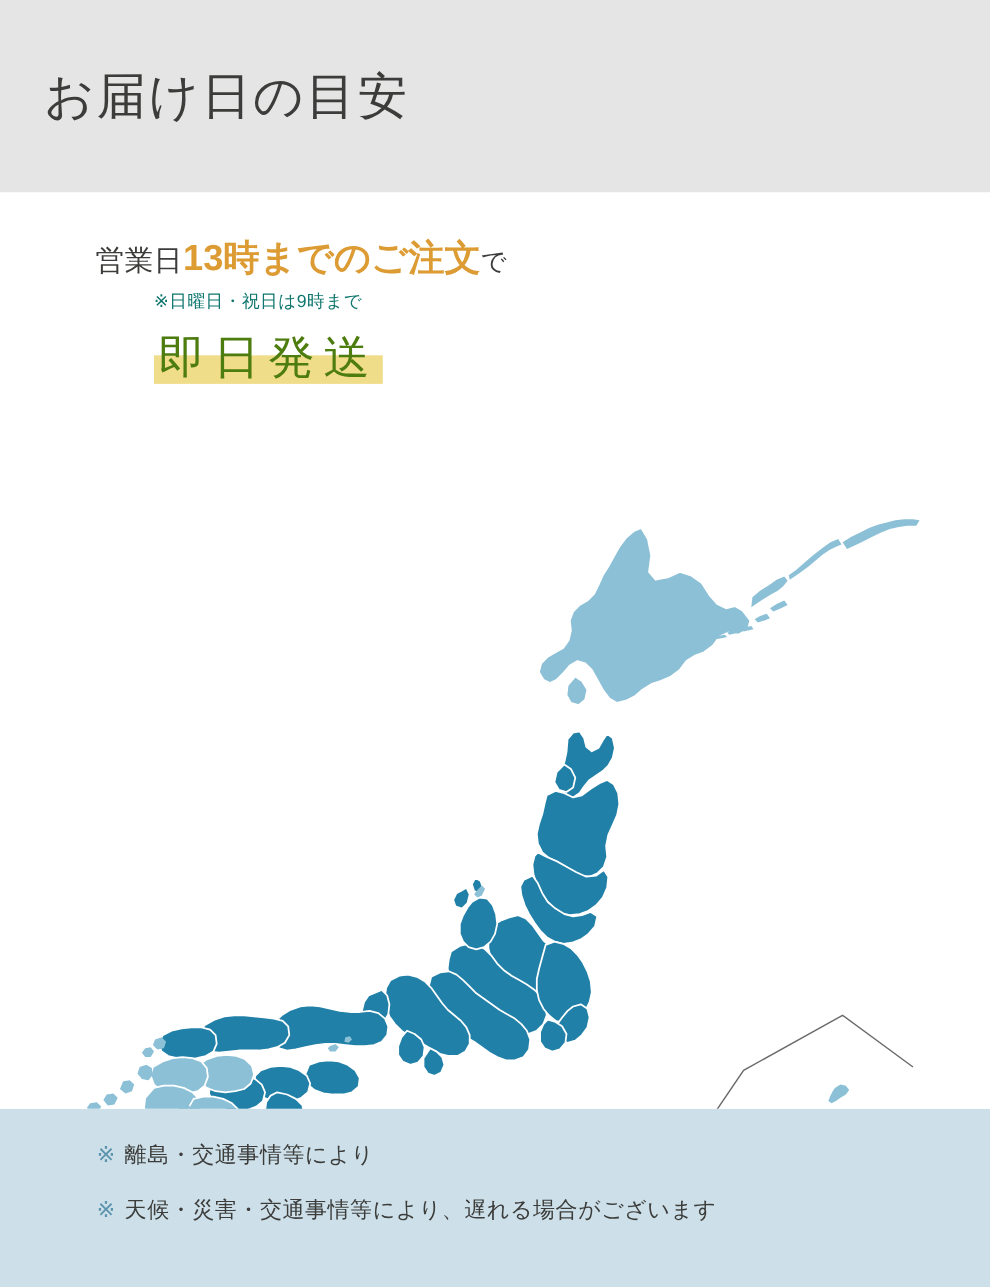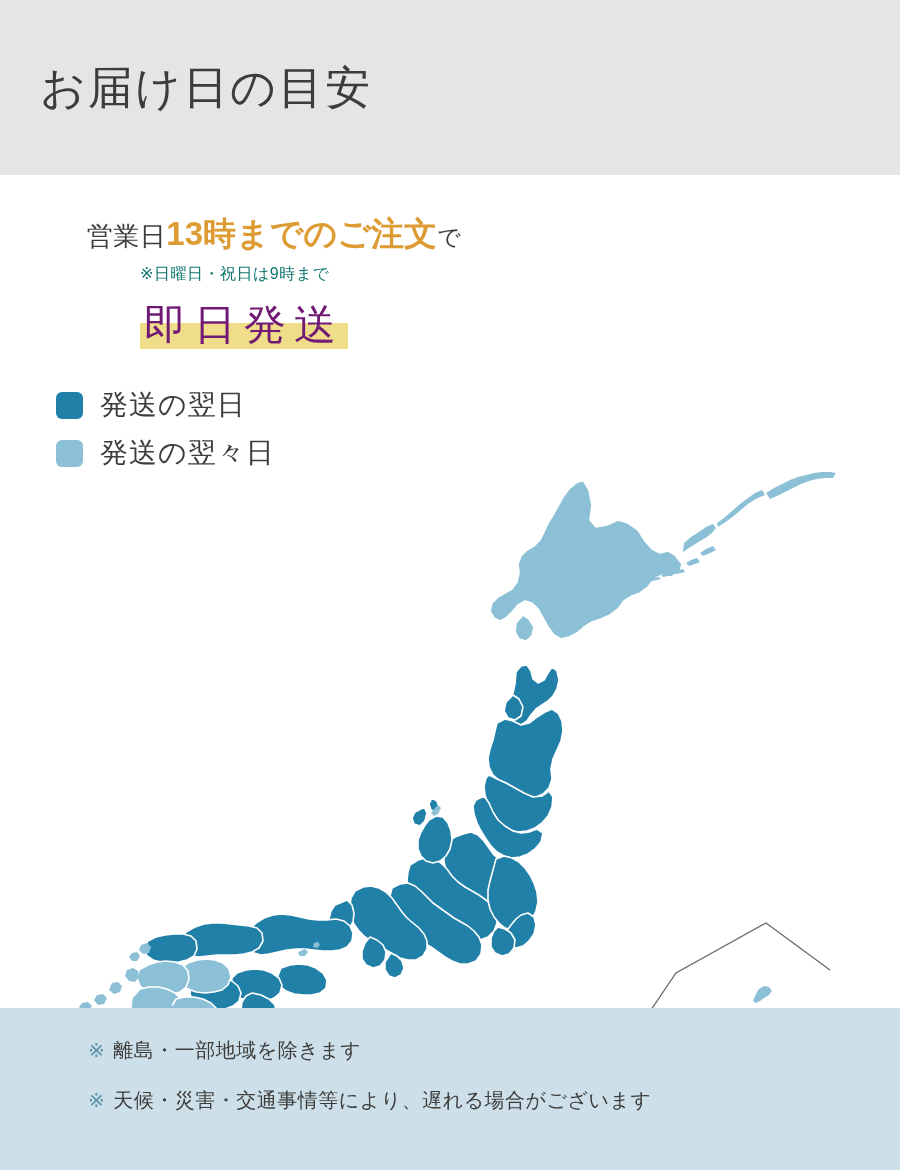--- a/index.html
+++ b/index.html
@@ -97,21 +97,21 @@
   .sameday-wrap {
     margin-top: 18px;
     padding-left: 140px;
   }
   .sameday {
     display: inline-block;
     position: relative;
     font-size: 42px;
     font-weight: 500;
     letter-spacing: 8px;
-    color: #701a75;
+    color: #4d7c0f;
     line-height: 1.05;
     padding: 0 4px 0 4px;
   }
   .sameday .hl {
     position: absolute;
     left: 0;
     right: 0;
     bottom: -2px;
     height: 26px;
     background: #f0dd8a;
@@ -303,36 +303,26 @@
 
       <div class="sub-note">※日曜日・祝日は9時まで</div>
 
       <div class="sameday-wrap">
         <span class="sameday">
           <span class="hl"></span>
           <span>即日発送</span>
         </span>
       </div>
 
-      <div class="legend">
-        <div class="legend-row">
-          <span class="legend-swatch" style="background:#2180a8"></span>
-          <span class="legend-label">発送の翌日</span>
-        </div>
-        <div class="legend-row">
-          <span class="legend-swatch" style="background:#8cc0d6"></span>
-          <span class="legend-label">発送の翌々日</span>
-        </div>
-      </div>
 
     </div>
   </div>
 
   <div class="footer-band">
     <div class="footer-note">
-      <span class="mark">※</span><span>離島・一部地域を除きます</span>
+      <span class="mark">※</span><span>離島・交通事情等により</span>
     </div>
     <div class="footer-note">
       <span class="mark">※</span><span>天候・災害・交通事情等により、遅れる場合がございます</span>
     </div>
   </div>
 
 </div>
 
 </body></html>

